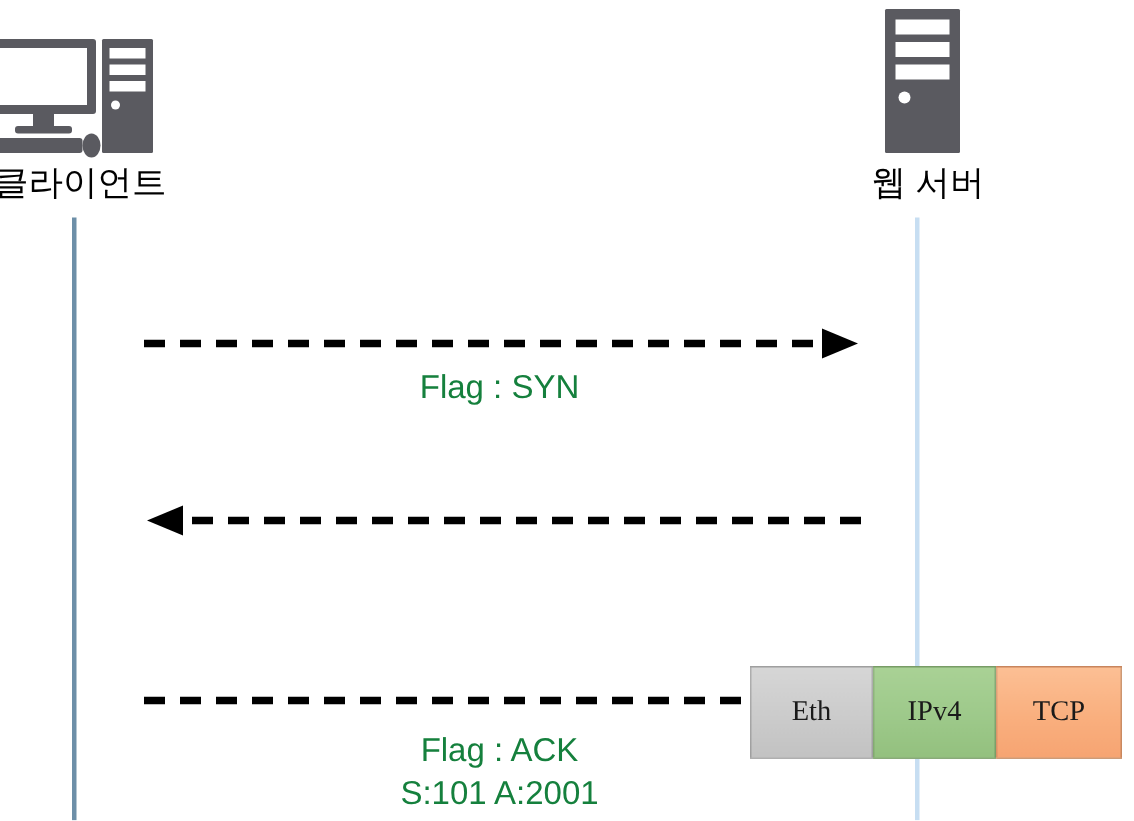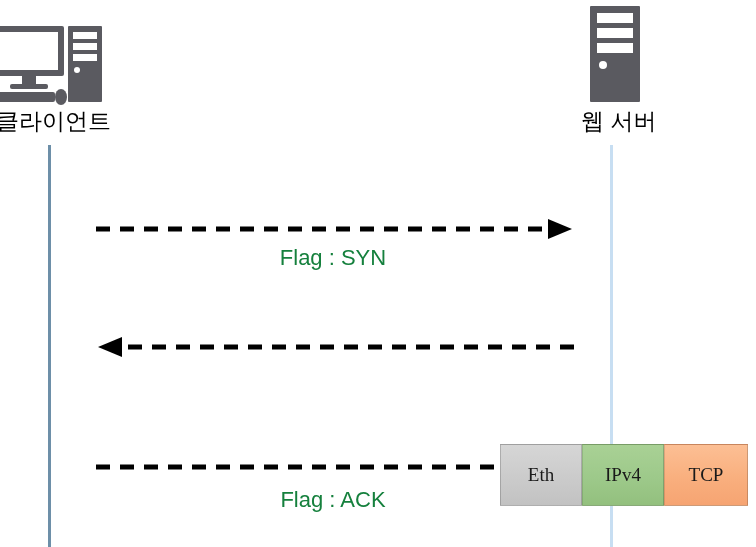--- a/index.html
+++ b/index.html
@@ -180,20 +180,21 @@
   <div id="label-synak" class="msg-label">
   </div>
 
   <div id="arrow-ack" class="flow-arrow">
     <svg width="420" height="24" viewBox="0 0 420 24" xmlns="http://www.w3.org/2000/svg">
       <line x1="0" y1="12" x2="420" y2="12" stroke="#000000" stroke-width="5" stroke-dasharray="14 10"></line>
     </svg>
   </div>
   <div id="label-ack" class="msg-label">
     <div>Flag : ACK</div>
+    <div>S:101 A:2001</div>
   </div>
 
   <div id="packet-stack">
     <div id="packet-eth" class="packet-box">Eth</div>
     <div id="packet-ipv4" class="packet-box">IPv4</div>
     <div id="packet-tcp" class="packet-box">TCP</div>
   </div>
 
 </div>
 

